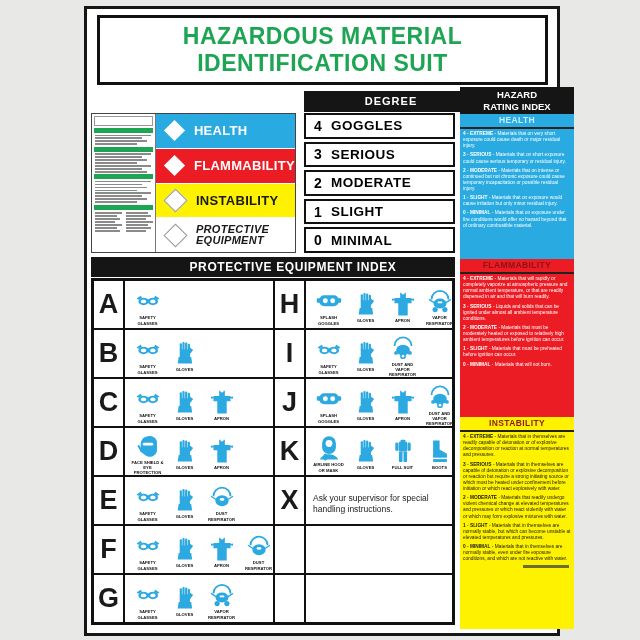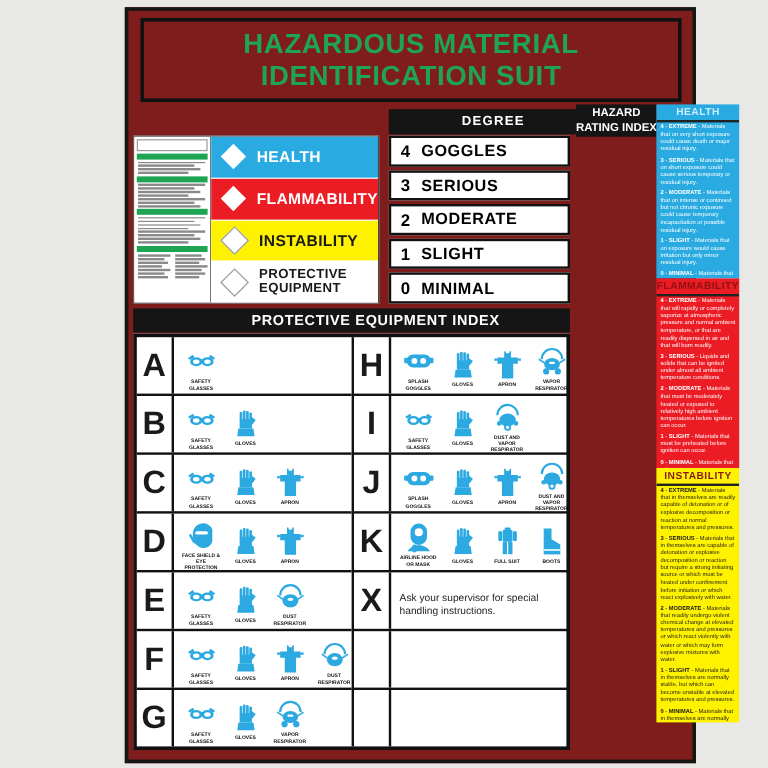--- a/index.html
+++ b/index.html
@@ -1,18 +1,18 @@
 <!DOCTYPE html>
 <html><head>
 <meta charset="utf-8">
 <style>
   html,body{margin:0;padding:0;background:#e8e8e6;font-family:"Liberation Sans","DejaVu Sans",sans-serif;}
   .page{position:relative;width:640px;height:640px;background:#e8e8e6;overflow:hidden;}
-  .poster{position:absolute;left:84px;top:6px;width:476px;height:630px;background:#7f1d1d;
-          border:3px solid #161616;box-sizing:border-box;padding:4px;margin-left:20px;}
+  .poster{position:absolute;left:84px;top:6px;width:476px;height:630px;background:#ffffff;
+          border:3px solid #161616;box-sizing:border-box;padding:4px;}
   .poster > *{position:absolute;box-sizing:border-box;}
 
   
   .title-box{left:10px;top:6px;width:451px;height:70px;border:3px solid #111;
              display:flex;flex-direction:column;align-items:center;justify-content:center;}
   .title-line{font-weight:bold;font-size:23px;line-height:1.18;color:#1EA553;letter-spacing:.5px;white-space:nowrap;}
 
   
   .hbar{background:#151515;color:#fff;font-weight:bold;text-align:center;}
   .toh-header{left:4px;top:82px;width:205px;height:21px;font-size:15px;line-height:21px;letter-spacing:1px;}
@@ -34,21 +34,21 @@
   .toh-label{font-weight:bold;font-size:13px;letter-spacing:.3px;max-width:105px;line-height:1.05;}
   .toh-label.small{font-size:11px;}
 
   
   .degree-list{left:217px;top:104px;width:151px;height:140px;display:flex;flex-direction:column;gap:3px;}
   .degree-box{flex:1;border:2px solid #111;background:#fff;display:flex;align-items:center;padding-left:8px;}
   .deg-val{font-weight:bold;font-size:14px;width:17px;}
   .deg-lab{font-weight:bold;font-size:13.5px;letter-spacing:.5px;}
 
   
-  .rating-col{left:373px;top:78px;width:93px;height:538px;display:flex;flex-direction:row;justify-content:space-between;}
+  .rating-col{left:373px;top:78px;width:114px;height:538px;display:flex;flex-direction:column;justify-content:space-between;}
   .rating-header{height:27px;background:#151515;color:#fff;font-weight:bold;font-size:9.5px;
                  text-align:center;line-height:1.3;padding-top:2px;flex:none;box-sizing:border-box;}
   .rating-section{overflow:hidden;display:flex;flex-direction:column;}
   .rs-bar{height:13px;line-height:13px;font-size:8.5px;font-weight:bold;text-align:center;
           letter-spacing:.4px;border-bottom:2px solid #222;flex:none;}
   .rs-body{flex:1;padding:2px 3px;font-size:4.8px;line-height:1.28;overflow:hidden;}
   .rs-entry{margin:0 0 3px 0;}
   .rs-entry .code{font-weight:bold;}
   .credit{height:3px;width:46px;background:#6d6d2a;margin:2px 2px 0 auto;}
 
@@ -132,21 +132,21 @@
           <div class="toh-row" style="background: rgb(236, 28, 36);">
             <span class="diamond"></span>
             <span class="toh-label" style="color: rgb(255, 255, 255);">FLAMMABILITY</span>
           </div>
           <div class="toh-row" style="background: rgb(255, 242, 0);">
             <span class="diamond outline"></span>
             <span class="toh-label" style="color: rgb(26, 26, 26);">INSTABILITY</span>
           </div>
           <div class="toh-row" style="background: rgb(255, 255, 255);">
             <span class="diamond outline"></span>
-            <span class="toh-label small" style="color: rgb(26, 26, 26);">PROTECTIVE EQUIPMENT</span>
+            <span class="toh-label small" style="color: rgb(26, 26, 26); font-style: italic;">PROTECTIVE EQUIPMENT</span>
           </div>
         </div>
     </div>
 
     <div class="hbar degree-header">DEGREE</div>
     <div class="degree-list" id="degree-list">
         <div class="degree-box">
           <span class="deg-val">4</span>
           <span class="deg-lab">GOGGLES</span>
         </div>

